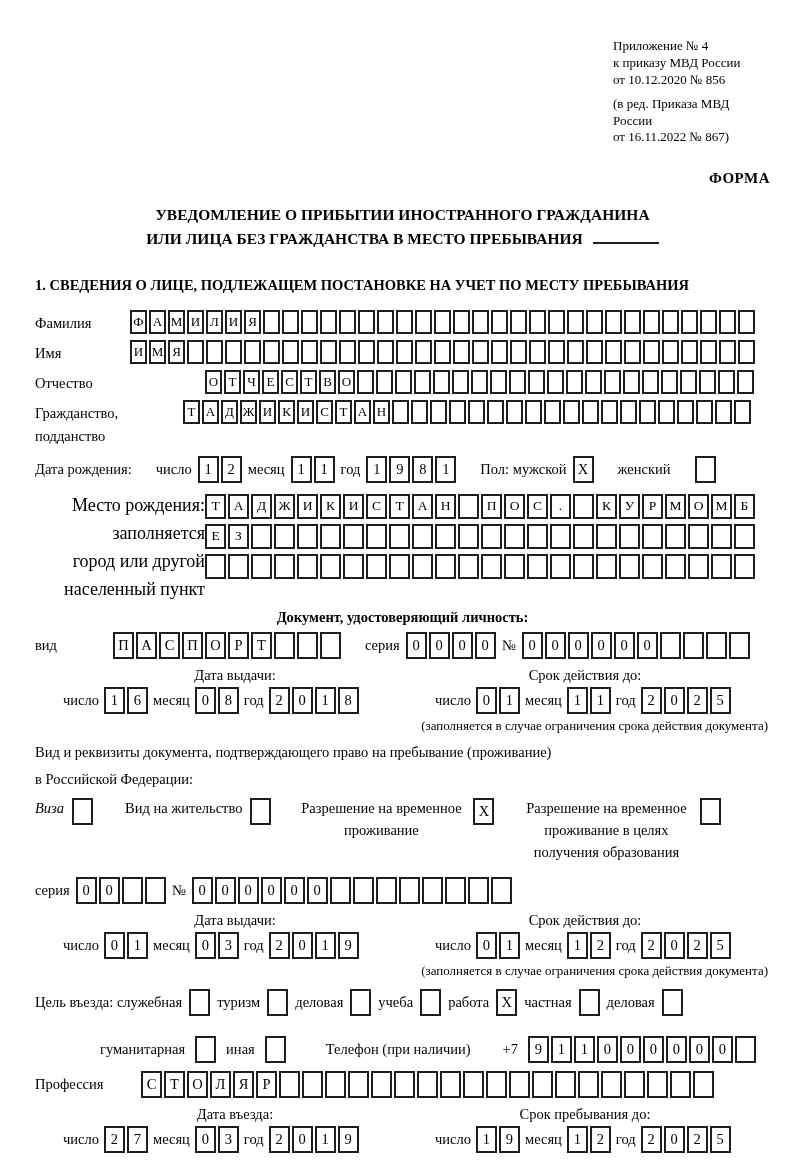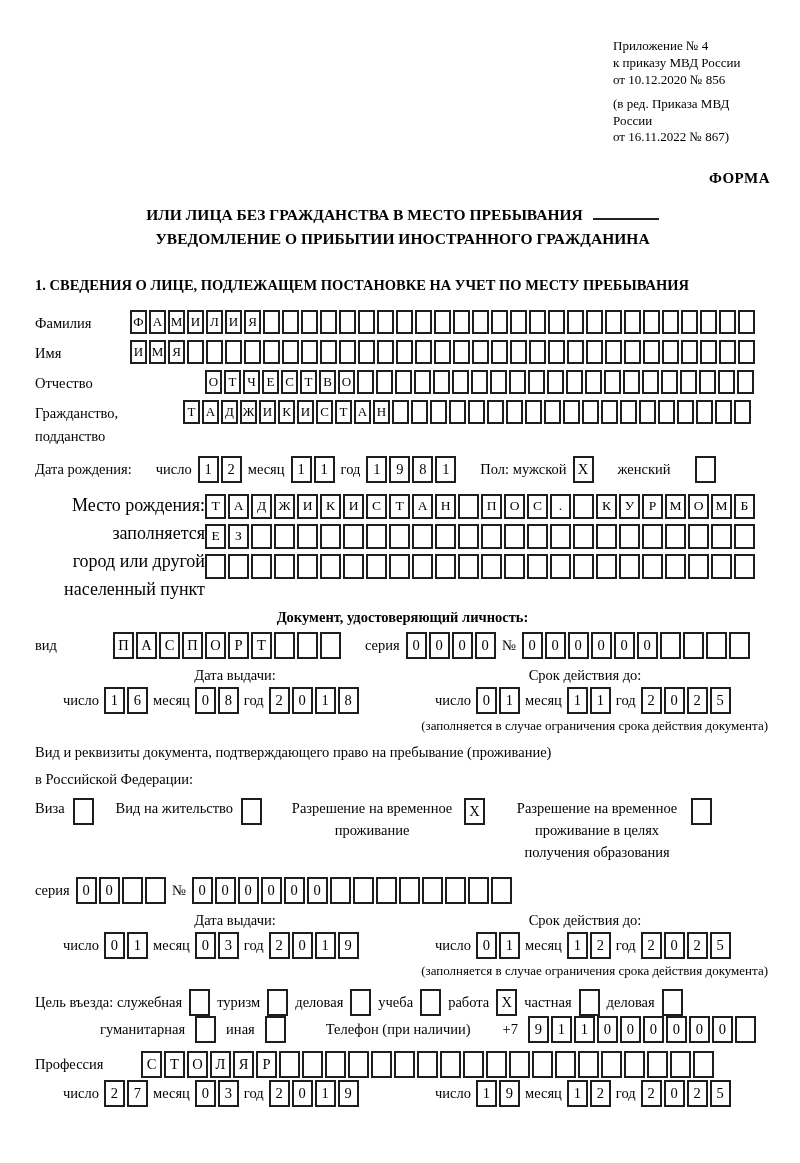--- a/index.html
+++ b/index.html
@@ -72,22 +72,22 @@
     <div>к приказу МВД России</div>
     <div>от 10.12.2020 № 856</div>
     <div class="annex-gap"></div>
     <div>(в ред. Приказа МВД России</div>
     <div>от 16.11.2022 № 867)</div>
   </div>
 
   <div class="forma">ФОРМА</div>
 
   <div class="title">
+    <div>УВЕДОМЛЕНИЕ О ПРИБЫТИИ ИНОСТРАННОГО ГРАЖДАНИНА</div>
     <div><span>ИЛИ ЛИЦА БЕЗ ГРАЖДАНСТВА В МЕСТО ПРЕБЫВАНИЯ</span><span class="uline"></span></div>
-    <div>УВЕДОМЛЕНИЕ О ПРИБЫТИИ ИНОСТРАННОГО ГРАЖДАНИНА</div>
   </div>
 
   <div class="sec1">1. СВЕДЕНИЯ О ЛИЦЕ, ПОДЛЕЖАЩЕМ ПОСТАНОВКЕ НА УЧЕТ ПО МЕСТУ ПРЕБЫВАНИЯ</div>
 
   <div class="r">
     <span class="lbl w95">Фамилия</span>
     <span class="boxes s">
         <span class="cell">Ф</span>
         <span class="cell">А</span>
         <span class="cell">М</span>
@@ -443,21 +443,21 @@
           <span class="cell">5</span>
         </span>
     </span>
   </div>
   <div class="note">(заполняется в случае ограничения срока действия документа)</div>
 
   <div class="para">Вид и реквизиты документа, подтверждающего право на пребывание (проживание)</div>
   <div class="para">в Российской Федерации:</div>
 
   <div class="opts">
-    <span class="opt" style="margin-right:22px;">
+    <span class="opt" style="margin-right:32px;font-style:italic;">
       <span class="olbl">Виза</span>
       <span class="boxes cb">
           <span class="cell">&nbsp;</span>
         </span>
     </span>
     <span class="opt" style="margin-right:26px;">
       <span class="olbl">Вид на жительство</span>
       <span class="boxes cb">
           <span class="cell">&nbsp;</span>
         </span>
@@ -549,21 +549,21 @@
       <span class="boxes d">
           <span class="cell">2</span>
           <span class="cell">0</span>
           <span class="cell">2</span>
           <span class="cell">5</span>
         </span>
     </span>
   </div>
   <div class="note">(заполняется в случае ограничения срока действия документа)</div>
 
-  <div class="inl" style="gap:7px; margin-bottom:0;">
+  <div class="inl" style="gap:7px; margin-bottom:20px;">
     <span>Цель въезда: служебная</span>
     <span class="boxes cb">
         <span class="cell">&nbsp;</span>
       </span>
     <span>туризм</span>
     <span class="boxes cb">
         <span class="cell">&nbsp;</span>
       </span>
     <span>деловая</span>
     <span class="boxes cb">
@@ -638,20 +638,24 @@
         <span class="cell">&nbsp;</span>
         <span class="cell">&nbsp;</span>
         <span class="cell">&nbsp;</span>
         <span class="cell">&nbsp;</span>
         <span class="cell">&nbsp;</span>
         <span class="cell">&nbsp;</span>
         <span class="cell">&nbsp;</span>
       </span>
   </div>
 
+  <div class="dhead">
+    <span class="h1">Дата въезда:</span>
+    <span class="h2">Срок пребывания до:</span>
+  </div>
   <div class="drow" style="margin-bottom:10px;">
     <span class="dg dg1">
       <span>число</span>
       <span class="boxes d">
           <span class="cell">2</span>
           <span class="cell">7</span>
         </span>
       <span>месяц</span>
       <span class="boxes d">
           <span class="cell">0</span>

